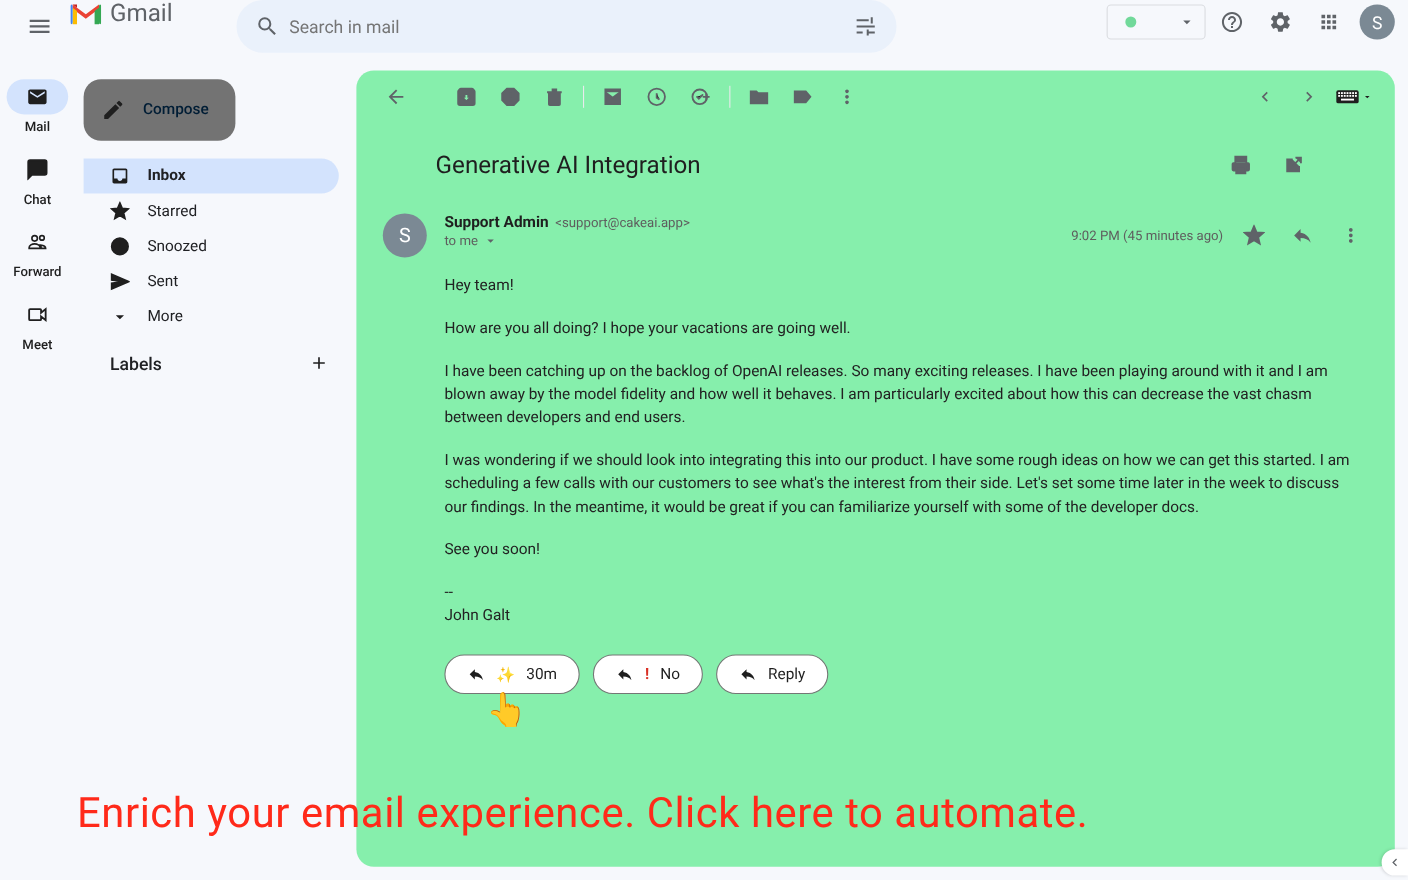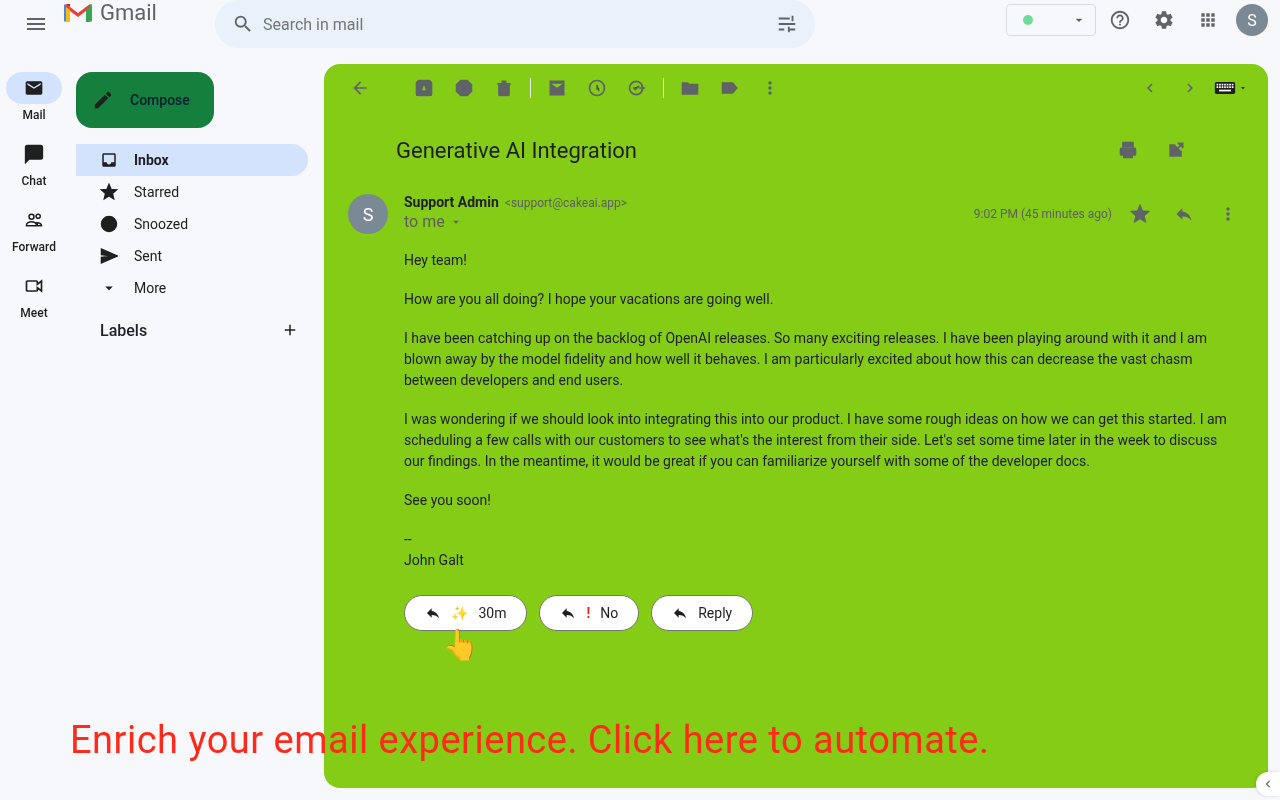--- a/index.html
+++ b/index.html
@@ -23,44 +23,44 @@
 
 
 .left-rail { position: absolute; left: 0; top: 64px; width: 68px; height: calc(100% - 64px); display: flex; flex-direction: column; align-items: center; padding-top: 8px; gap: 16px; }
 .rail-item { display: flex; flex-direction: column; align-items: center; gap: 4px; cursor: pointer; width: 60px; }
 .rail-icon-wrap { width: 32px; height: 32px; border-radius: 16px; display: flex; align-items: center; justify-content: center; }
 .rail-item.active .rail-icon-wrap { background: #d3e3fd; width: 56px; }
 .rail-label { font-size: 12px; color: #1f1f1f; font-weight: 500; }
 
 
 .sidebar { position: absolute; left: 68px; top: 64px; width: 256px; height: calc(100% - 64px); padding: 8px 0 0 8px; }
-.compose-btn { background: #15803d; border: none; border-radius: 16px; height: 56px; padding: 0 24px 0 16px; display: flex; align-items: center; gap: 16px; font-size: 14px; font-weight: 500; color: #001d35; cursor: pointer; margin-bottom: 16px; }
+.compose-btn { background: #737373; border: none; border-radius: 16px; height: 56px; padding: 0 24px 0 16px; display: flex; align-items: center; gap: 16px; font-size: 14px; font-weight: 500; color: #001d35; cursor: pointer; margin-bottom: 16px; }
 .nav-item { height: 32px; border-radius: 0 16px 16px 0; display: flex; align-items: center; padding-left: 24px; gap: 16px; cursor: pointer; margin-right: 16px; color: #202124; font-size: 14px; }
 .nav-item.active { background: #d3e3fd; font-weight: 700; }
 .labels-row { display: flex; align-items: center; justify-content: space-between; padding: 12px 20px 0 24px; font-size: 16px; color: #202124; font-weight: 500; }
 
 
-.main { position: absolute; left: 324px; top: 64px; right: 12px; bottom: 12px; background: #84cc16; border-radius: 16px; overflow: hidden; }
+.main { position: absolute; left: 324px; top: 64px; right: 12px; bottom: 12px; background: #86efac; border-radius: 16px; overflow: hidden; }
 .toolbar { height: 48px; display: flex; align-items: center; padding: 0 16px; gap: 0; }
 .tb-btn { width: 40px; height: 40px; display: flex; align-items: center; justify-content: center; border-radius: 50%; cursor: pointer; }
 .tb-sep { width: 1px; height: 20px; background: #e8eaed; margin: 0 6px; }
 .tb-spacer { flex: 1; }
 .input-select { display: flex; align-items: center; gap: 2px; cursor: pointer; padding: 4px; }
 
 .subject-row { display: flex; align-items: center; justify-content: space-between; padding: 18px 72px 8px 72px; }
 .subject { font-size: 22px; color: #1f1f1f; font-weight: 400; }
 .subject-actions { display: flex; gap: 8px; }
 
 .msg-header { display: flex; padding: 16px 24px 0 24px; }
 .sender-avatar { width: 40px; height: 40px; border-radius: 50%; background: #7b8994; color: #fff; display: flex; align-items: center; justify-content: center; font-size: 18px; margin-right: 16px; flex-shrink: 0; }
 .sender-info { flex: 1; }
 .sender-line { display: flex; align-items: baseline; gap: 6px; }
 .sender-name { font-weight: 700; font-size: 14px; color: #1f1f1f; }
 .sender-email { font-size: 12px; color: #5e5e5e; }
-.to-line { font-size: 16px; color: #5e5e5e; display: flex; align-items: center; gap: 4px; margin-top: 2px; }
+.to-line { font-size: 12px; color: #5e5e5e; display: flex; align-items: center; gap: 4px; margin-top: 2px; }
 .msg-meta { display: flex; align-items: center; gap: 12px; }
 .msg-time { font-size: 12px; color: #5e5e5e; }
 
 .msg-body { padding: 16px 40px 16px 80px; font-size: 14px; color: #222; line-height: 1.5; }
 .msg-body p { margin-bottom: 18px; }
 
 .action-row { display: flex; gap: 12px; padding: 8px 40px 16px 80px; position: relative; }
 .action-btn { height: 36px; border: 1px solid #747775; border-radius: 18px; background: #fff; display: flex; align-items: center; padding: 0 20px; gap: 10px; font-size: 14px; color: #1f1f1f; cursor: pointer; }
 .no-red { color: #d93025; font-weight: 700; }
 

